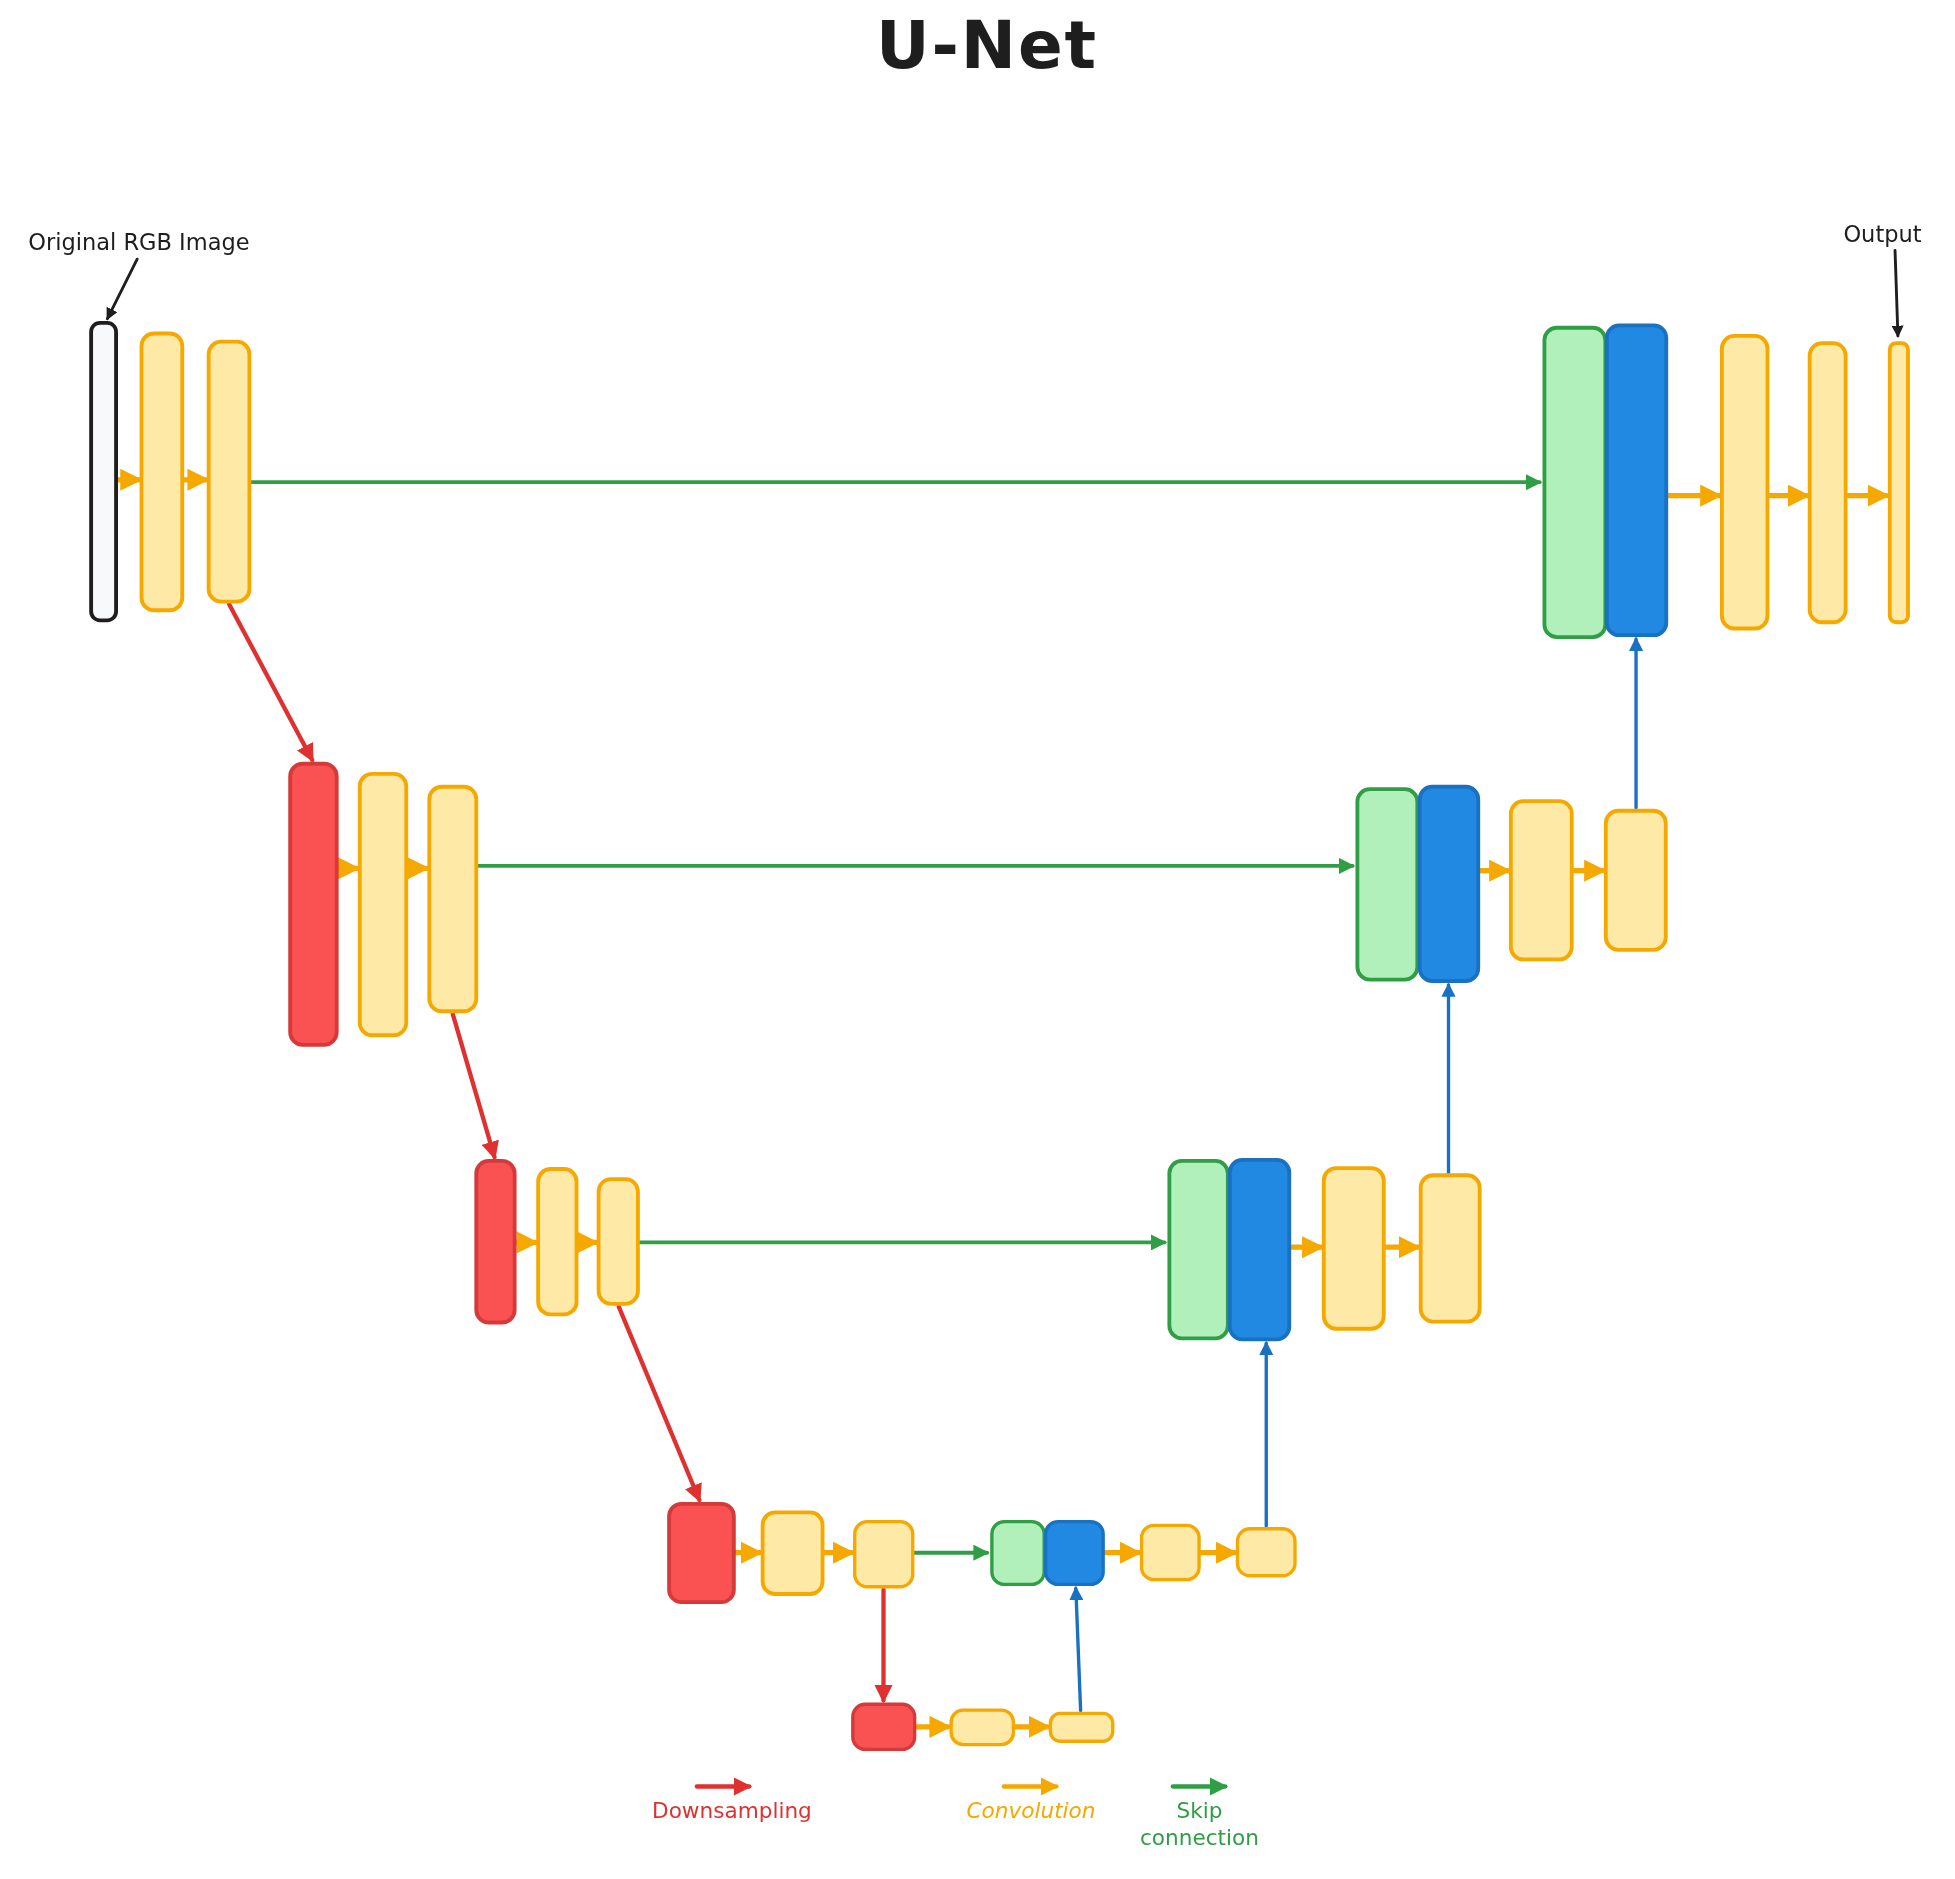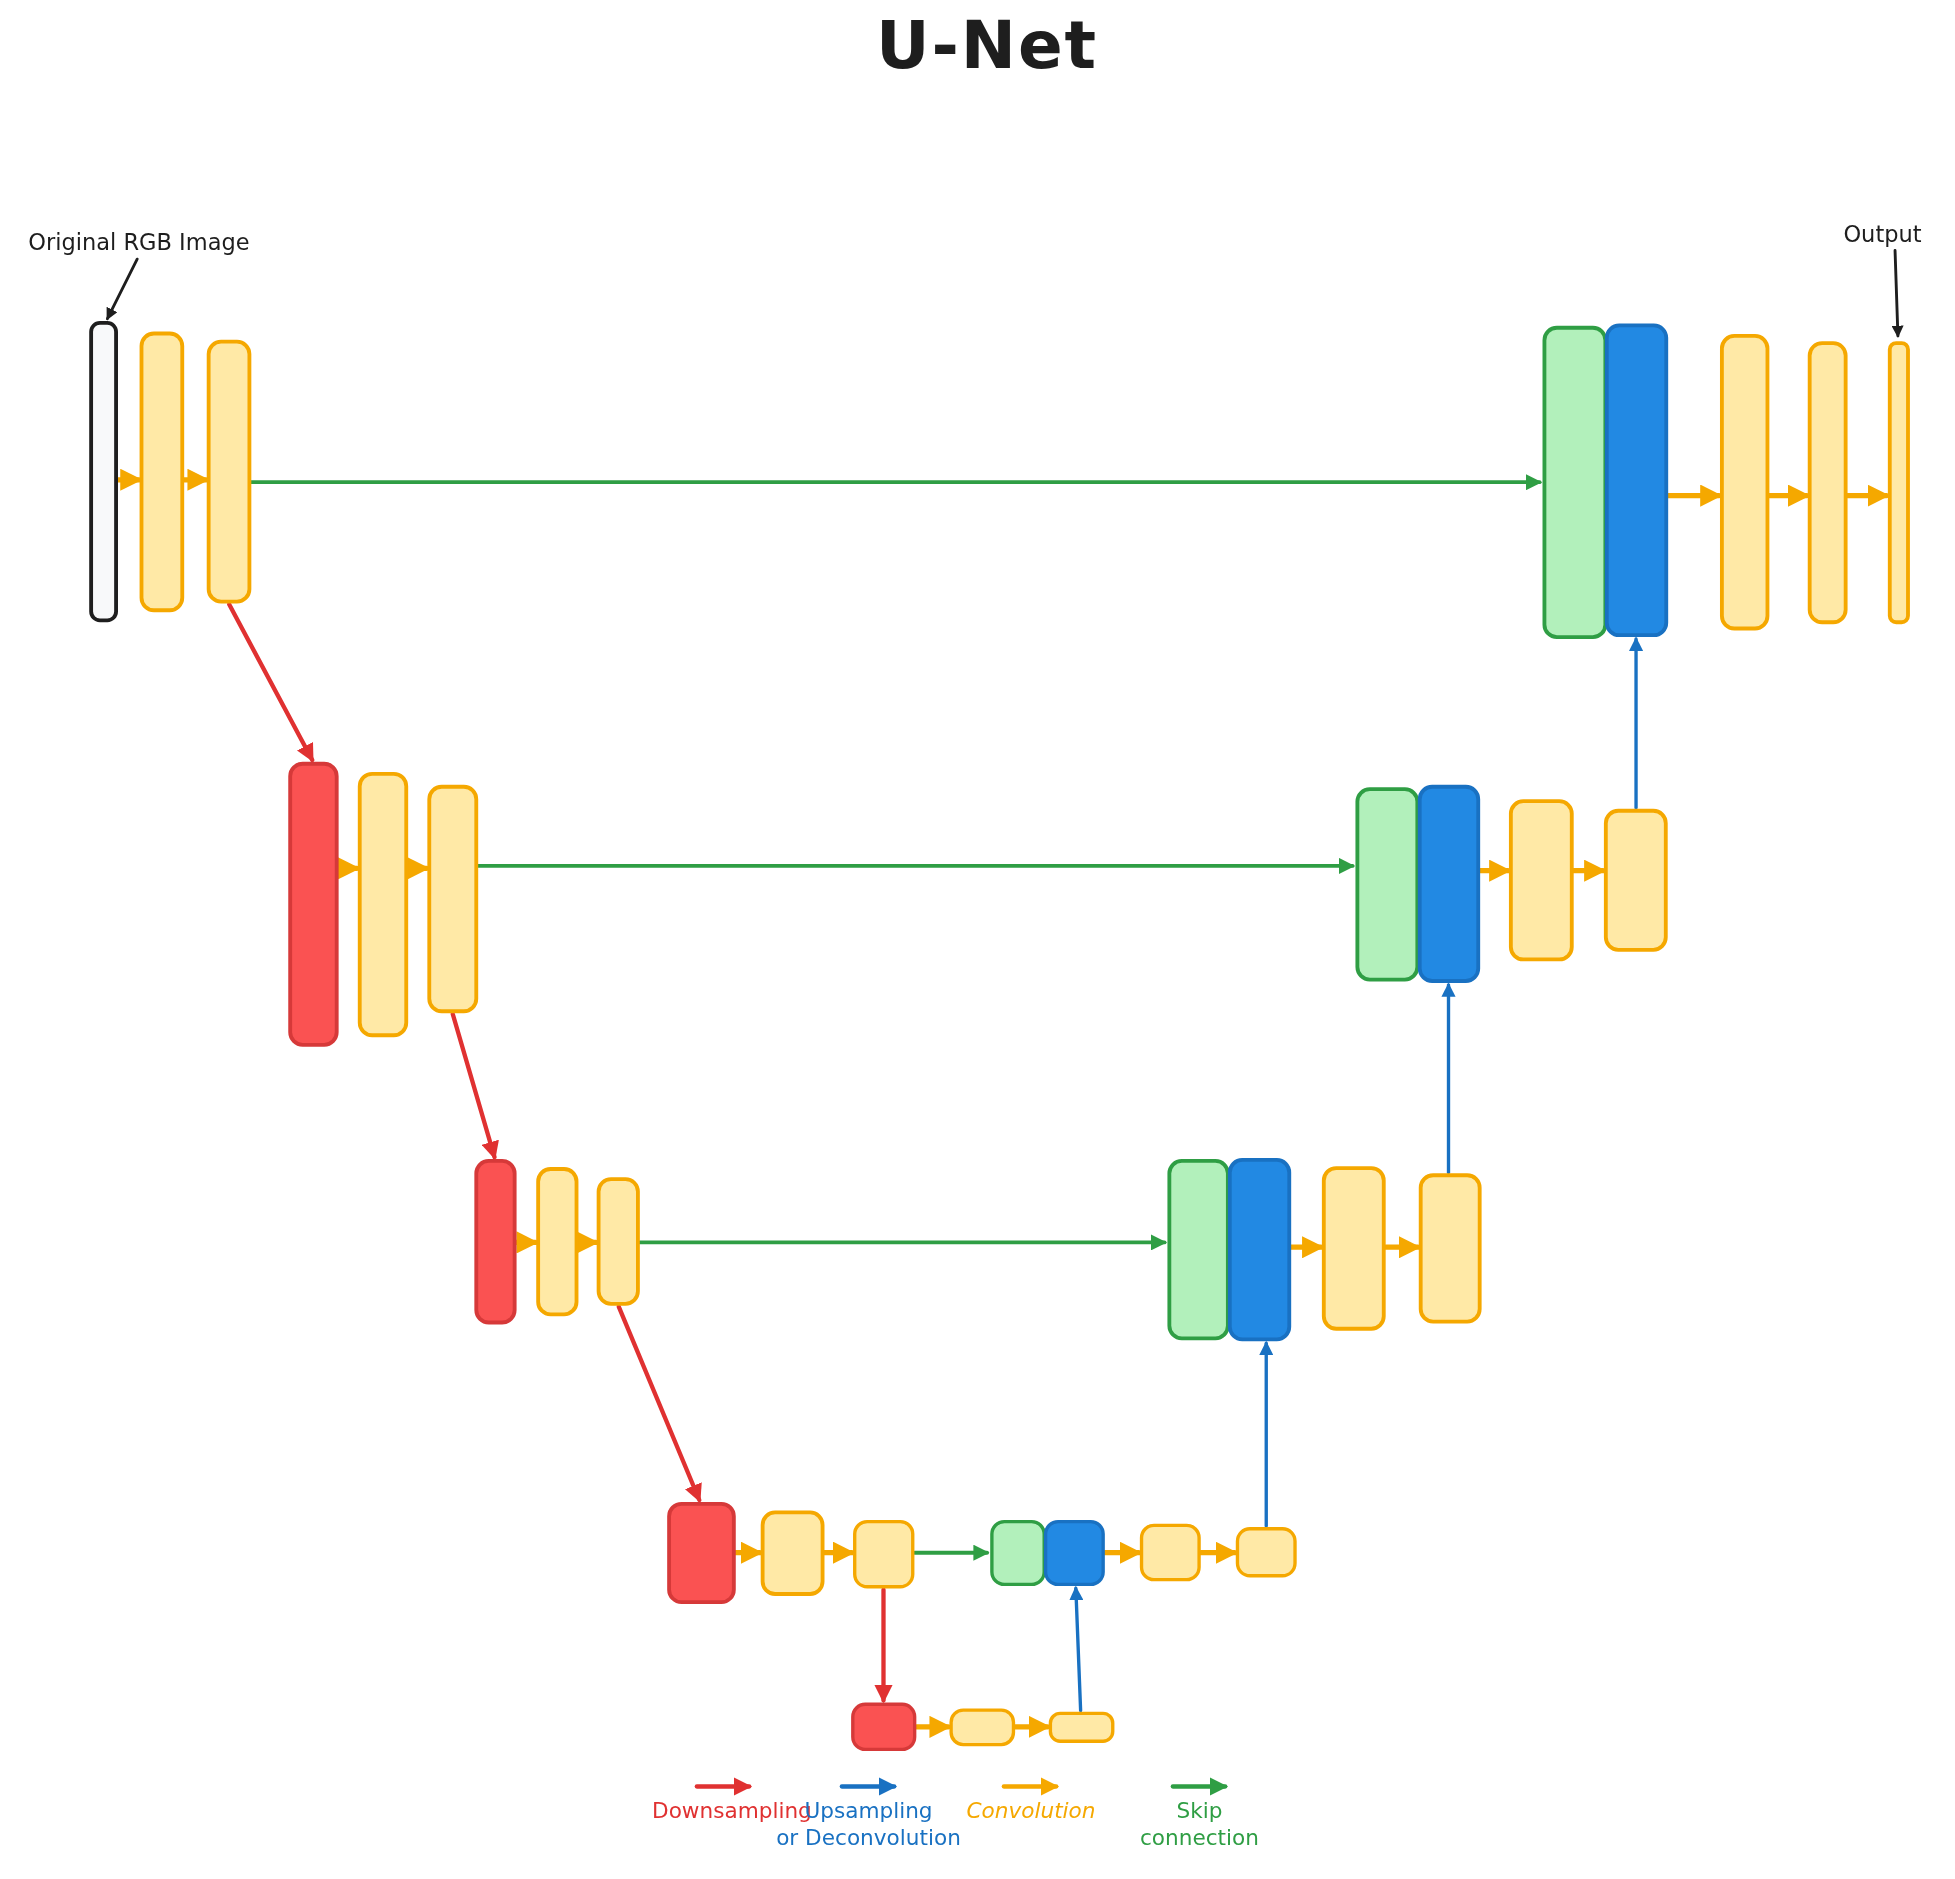--- a/index.html
+++ b/index.html
@@ -145,32 +145,20 @@
         <defs>
             <marker id="lm0" viewBox="0 0 10 10" refX="8.5" refY="5" markerWidth="4.2" markerHeight="4.2" orient="auto">
               <path d="M0,0 L10,5 L0,10 Z" fill="currentColor"></path>
             </marker>
           </defs>
         <line x1="8" y1="24" x2="118" y2="24" stroke="currentColor" stroke-width="9" stroke-linecap="round" marker-end="url(#lm0)"></line>
       </svg>
       <div class="legend-label">Downsampling</div>
     </div>
 
-    <div class="legend-item li-upsampling" style="color: rgb(25, 113, 194);">
-      <svg class="arrow-swatch" width="62" height="23" viewBox="0 0 130 48">
-        <defs>
-            <marker id="lm1" viewBox="0 0 10 10" refX="8.5" refY="5" markerWidth="4.2" markerHeight="4.2" orient="auto">
-              <path d="M0,0 L10,5 L0,10 Z" fill="currentColor"></path>
-            </marker>
-          </defs>
-        <line x1="8" y1="24" x2="118" y2="24" stroke="currentColor" stroke-width="9" stroke-linecap="round" marker-end="url(#lm1)"></line>
-      </svg>
-      <div class="legend-label">Upsampling</div>
-      <div class="legend-label">or Deconvolution</div>
-    </div>
 
     <div class="legend-item li-convolution" style="color: rgb(245, 168, 0);">
       <svg class="arrow-swatch" width="62" height="23" viewBox="0 0 130 48">
         <defs>
             <marker id="lm2" viewBox="0 0 10 10" refX="8.5" refY="5" markerWidth="4.2" markerHeight="4.2" orient="auto">
               <path d="M0,0 L10,5 L0,10 Z" fill="currentColor"></path>
             </marker>
           </defs>
         <line x1="8" y1="24" x2="118" y2="24" stroke="currentColor" stroke-width="9" stroke-linecap="round" marker-end="url(#lm2)"></line>
       </svg>

